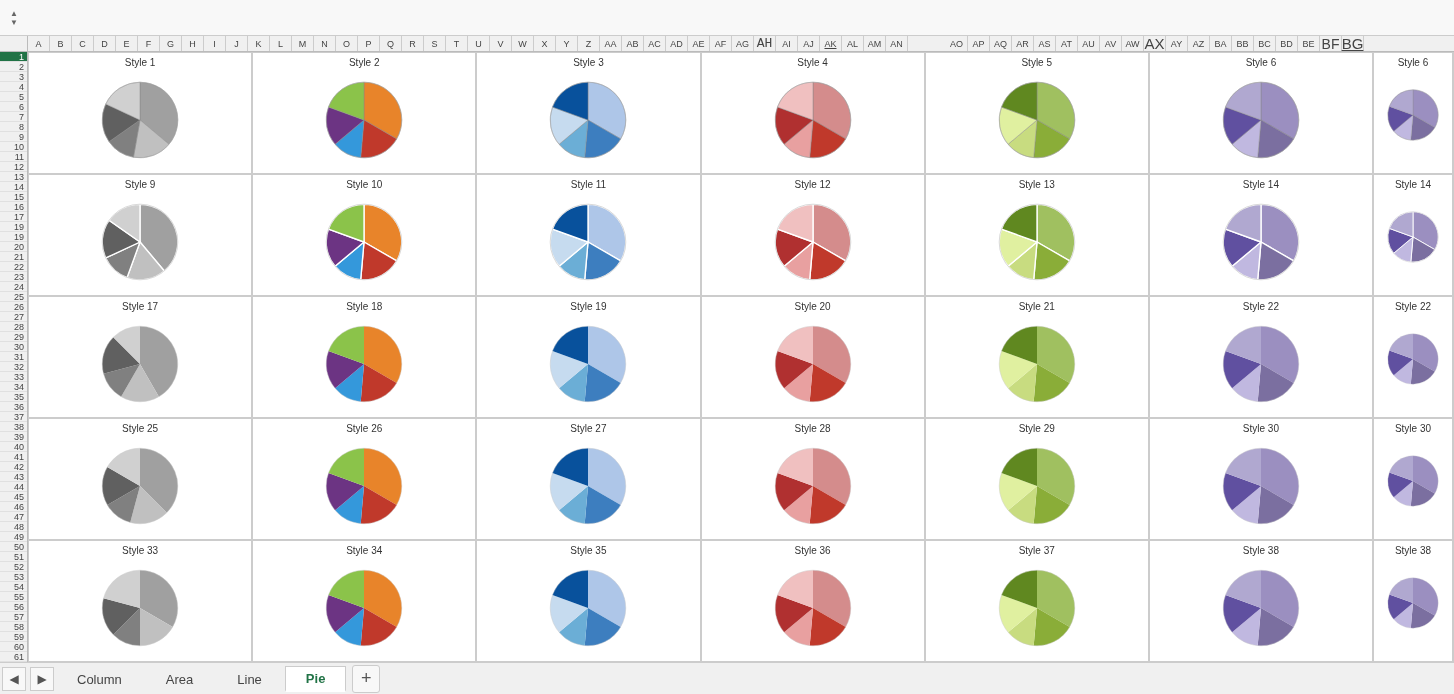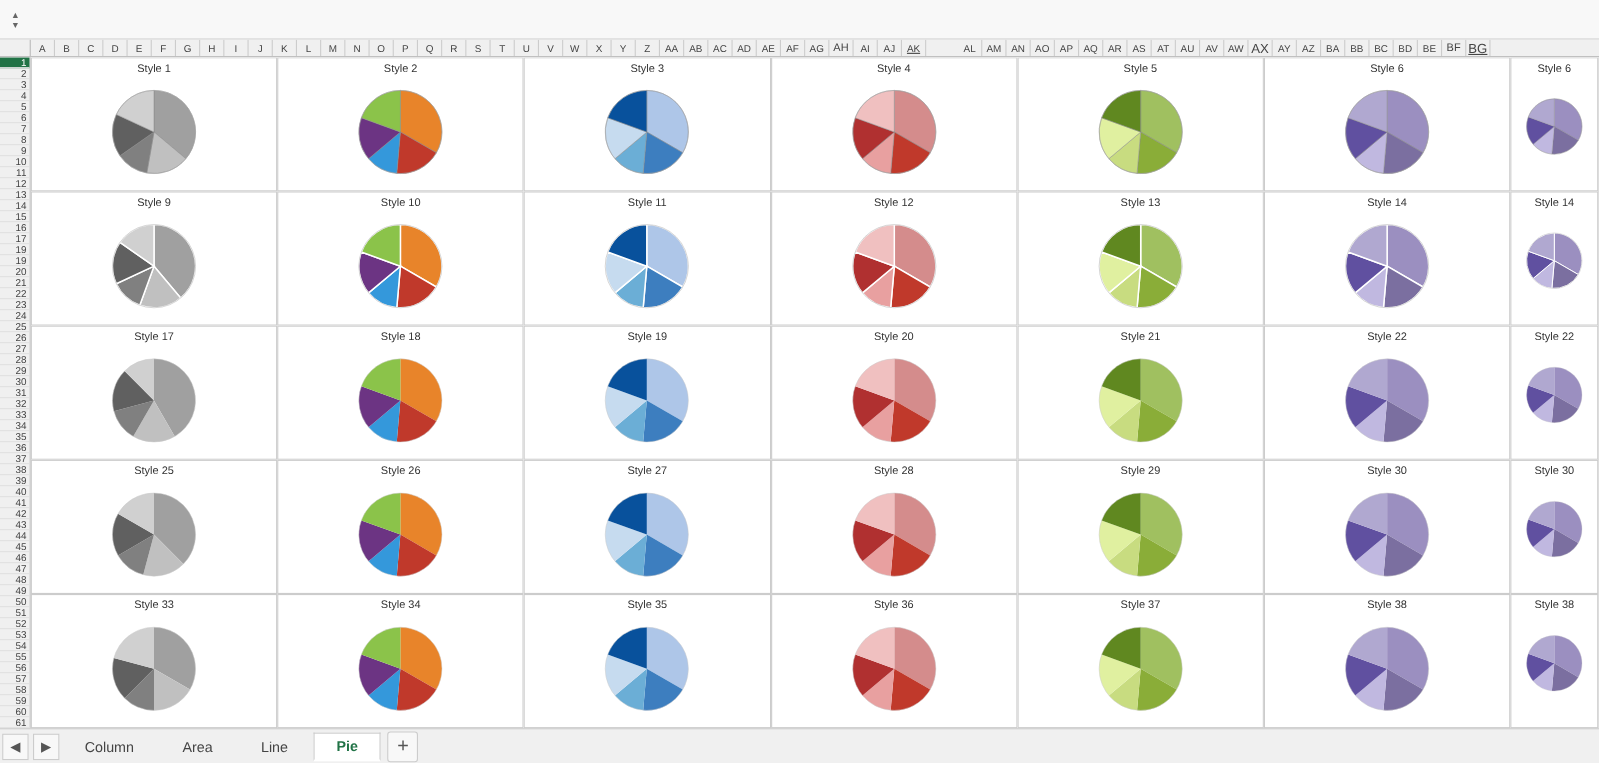--- a/index.html
+++ b/index.html
@@ -262,46 +262,46 @@
       <div class="col-header" style="width: 22px; font-size: 9px;">X</div>
       <div class="col-header" style="width: 22px; font-size: 9px;">Y</div>
       <div class="col-header" style="width: 22px; font-size: 9px;">Z</div>
       <div class="col-header" style="width: 22px; font-size: 9px;">AA</div>
       <div class="col-header" style="width: 22px; font-size: 9px;">AB</div>
       <div class="col-header" style="width: 22px; font-size: 9px;">AC</div>
       <div class="col-header" style="width: 22px; font-size: 9px;">AD</div>
       <div class="col-header" style="width: 22px; font-size: 9px;">AE</div>
       <div class="col-header" style="width: 22px; font-size: 9px;">AF</div>
       <div class="col-header" style="width: 22px; font-size: 9px;">AG</div>
-      <div class="col-header" style="width: 22px; font-size: 10px;">AH</div>
+      <div class="col-header" style="width: 22px; font-size: 13px; font-family: Liberation Mono, monospace;">AH</div>
       <div class="col-header" style="width: 22px; font-size: 9px;">AI</div>
       <div class="col-header" style="width: 22px; font-size: 9px;">AJ</div>
       <div class="col-header" style="width: 22px; font-size: 9px; text-decoration: underline;">AK</div>
-      <div class="col-header" style="width: 22px; font-size: 9px; margin-left: 29px;">AL</div>
+      <div class="col-header" style="width: 22px; font-size: 9px;">AL</div>
       <div class="col-header" style="width: 22px; font-size: 9px; text-align: center;">AM</div>
       <div class="col-header" style="width: 22px; font-size: 9px;">AN</div>
-      <div class="col-header" style="width: 22px; font-size: 9px;">AO</div>
+      <div class="col-header" style="width: 22px; font-size: 9px; margin-left: 38px;">AO</div>
       <div class="col-header" style="width: 22px; font-size: 9px;">AP</div>
       <div class="col-header" style="width: 22px; font-size: 9px;">AQ</div>
       <div class="col-header" style="width: 22px; font-size: 9px;">AR</div>
       <div class="col-header" style="width: 22px; font-size: 9px;">AS</div>
       <div class="col-header" style="width: 22px; font-size: 9px;">AT</div>
       <div class="col-header" style="width: 22px; font-size: 9px;">AU</div>
       <div class="col-header" style="width: 22px; font-size: 9px;">AV</div>
       <div class="col-header" style="width: 22px; font-size: 9px;">AW</div>
-      <div class="col-header" style="width: 22px; font-size: 12px;">AX</div>
+      <div class="col-header" style="width: 22px; font-size: 15px;">AX</div>
       <div class="col-header" style="width: 22px; font-size: 9px;">AY</div>
       <div class="col-header" style="width: 22px; font-size: 9px;">AZ</div>
       <div class="col-header" style="width: 22px; font-size: 9px;">BA</div>
       <div class="col-header" style="width: 22px; font-size: 9px;">BB</div>
       <div class="col-header" style="width: 22px; font-size: 9px;">BC</div>
       <div class="col-header" style="width: 22px; font-size: 9px;">BD</div>
       <div class="col-header" style="width: 22px; font-size: 9px;">BE</div>
-      <div class="col-header" style="width: 22px; font-size: 10px;">BF</div>
-      <div class="col-header" style="width: 22px; font-size: 12px; text-decoration: underline;">BG</div>
+      <div class="col-header" style="width: 22px; font-size: 14px;">BF</div>
+      <div class="col-header" style="width: 22px; font-size: 15px; text-decoration: underline;">BG</div>
       <div class="col-header" style="width: 22px; font-size: 9px; margin-top: 32px;">BH</div>
     </div>
 </div>
 
 <div class="spreadsheet-main">
 
   <div class="row-numbers" id="row-numbers-container">
       <div class="row-num active">1</div>
       <div class="row-num">2</div>
       <div class="row-num">3</div>

